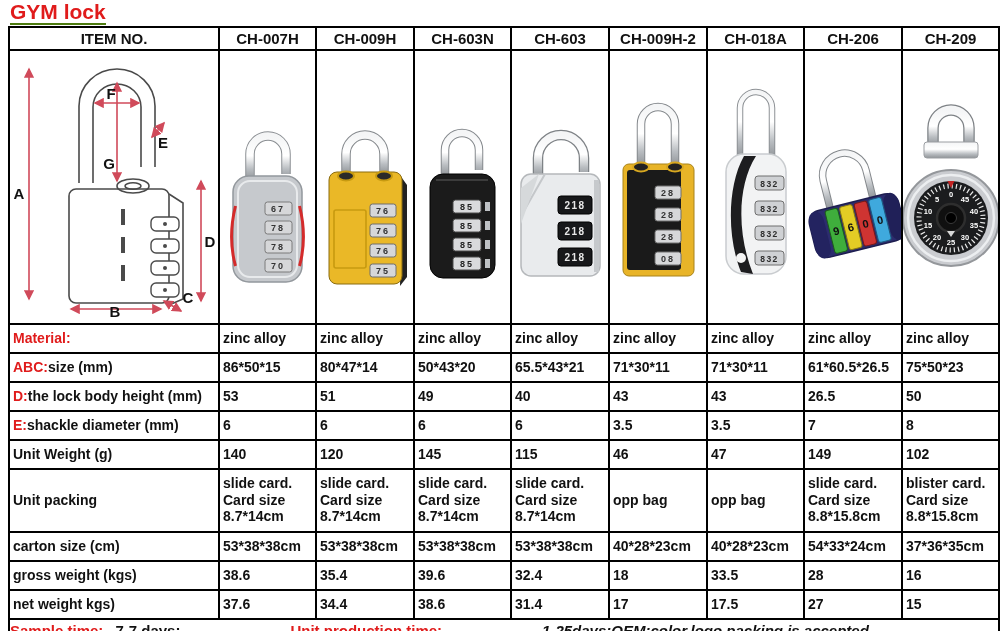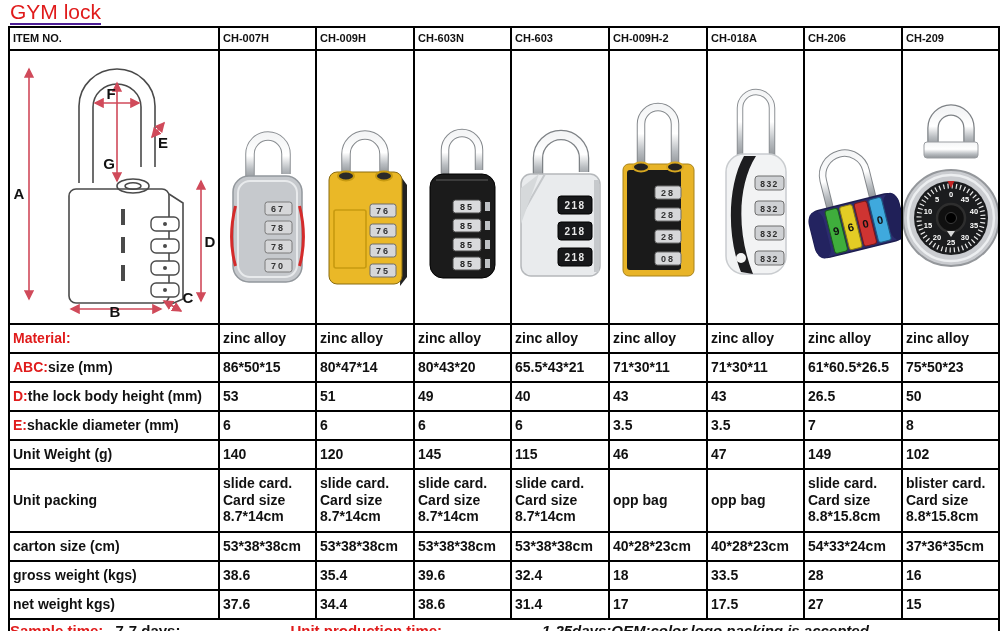--- a/index.html
+++ b/index.html
@@ -1,22 +1,22 @@
 <!DOCTYPE html>
 <html><head>
 <meta charset="utf-8">
 <style>
   html,body{margin:0;padding:0;background:#ffffff;}
   body{width:1000px;height:631px;font-family:"Liberation Sans",sans-serif;overflow:hidden;}
-  .title{display:inline-block;margin:1px 0 1px 10px;color:#e01b1b;font-size:21px;font-weight:normal;
-         line-height:1.0;border-bottom:2px solid #4c1d95;padding-bottom:1px;}
+  .title{display:inline-block;margin:1px 0 1px 10px;color:#e01b1b;font-size:21px;font-weight:bold;
+         line-height:1.0;border-bottom:2px solid #4d7c0f;padding-bottom:1px;}
   table.spec{border-collapse:collapse;table-layout:fixed;width:990px;margin-left:8px;}
   table.spec td{border:2px solid #000;font-weight:bold;font-size:14px;color:#111;
                 padding:0 3px;vertical-align:middle;overflow:hidden;line-height:1.18;}
-  tr.hdr td{font-size:11px;height:21px;}
+  tr.hdr td{text-align:center;font-size:15px;height:21px;}
   tr.imgrow td{height:271px;padding:0;text-align:center;vertical-align:middle;background:#fff;}
   tr.spec-row{height:29px;}
   tr.spec-row.tall td{height:61px;}
   td.value-cell{white-space:pre-line;}
   .red{color:#e01b1b;}
   tr.footer-row td{height:22px;padding:0;}
   .footer-flex{display:flex;align-items:center;font-size:15px;}
   .footer-flex .seg1{margin-left:0;}
   .footer-flex .seg2{margin-left:12px;color:#111;}
   .footer-flex .seg3{margin-left:110px;}
@@ -319,21 +319,21 @@
         <td class="value-cell">zinc alloy</td>
         <td class="value-cell">zinc alloy</td>
         <td class="value-cell">zinc alloy</td>
         <td class="value-cell">zinc alloy</td>
         <td class="value-cell">zinc alloy</td>
       </tr>
       <tr class="spec-row">
         <td class="label-cell"><span class="red">ABC:</span><span>size (mm)</span></td>
         <td class="value-cell">86*50*15</td>
         <td class="value-cell">80*47*14</td>
-        <td class="value-cell">80*43*20</td>
+        <td class="value-cell">50*43*20</td>
         <td class="value-cell">65.5*43*21</td>
         <td class="value-cell">71*30*11</td>
         <td class="value-cell">71*30*11</td>
         <td class="value-cell">61*60.5*26.5</td>
         <td class="value-cell">75*50*23</td>
       </tr>
       <tr class="spec-row">
         <td class="label-cell"><span class="red">D:</span><span>the lock body height (mm)</span></td>
         <td class="value-cell">53</td>
         <td class="value-cell">51</td>

